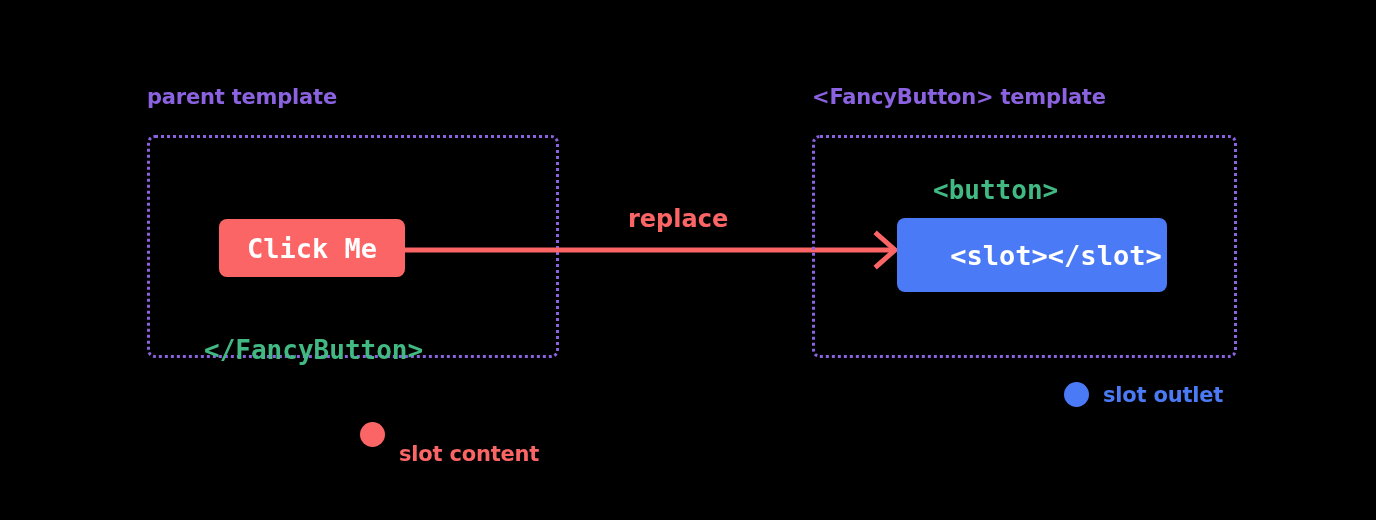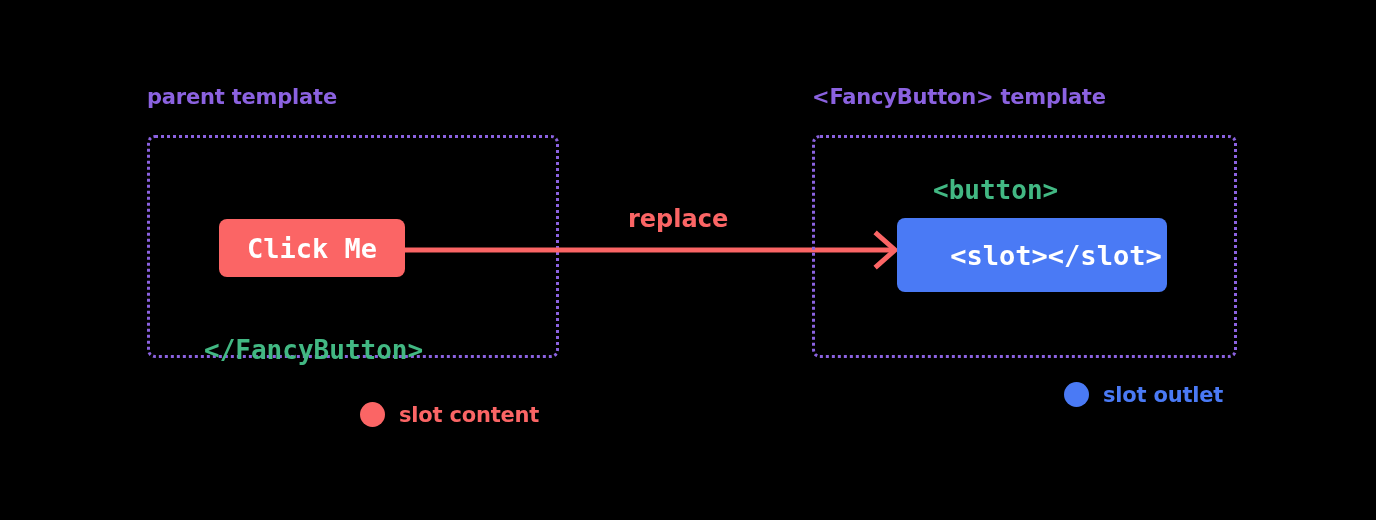--- a/index.html
+++ b/index.html
@@ -116,21 +116,21 @@
     border-radius: 50%;
     flex: 0 0 auto;
   }
   .legend-text {
     font-family: "DejaVu Sans", sans-serif;
     font-weight: bold;
     font-size: 21px;
     letter-spacing: -0.2px;
     white-space: nowrap;
   }
-  .legend-text.content { color: #fb6565; }
+  .legend-text.content { color: #fb6565; margin-top: 40px; }
   .legend-text.outlet  { color: #4a7af5; }
 </style>
 </head>
 <body>
 
 <div class="stage">
 
   <div class="panel-label" id="label-parent">parent template</div>
 
   <div class="panel" id="panel-parent"></div>

